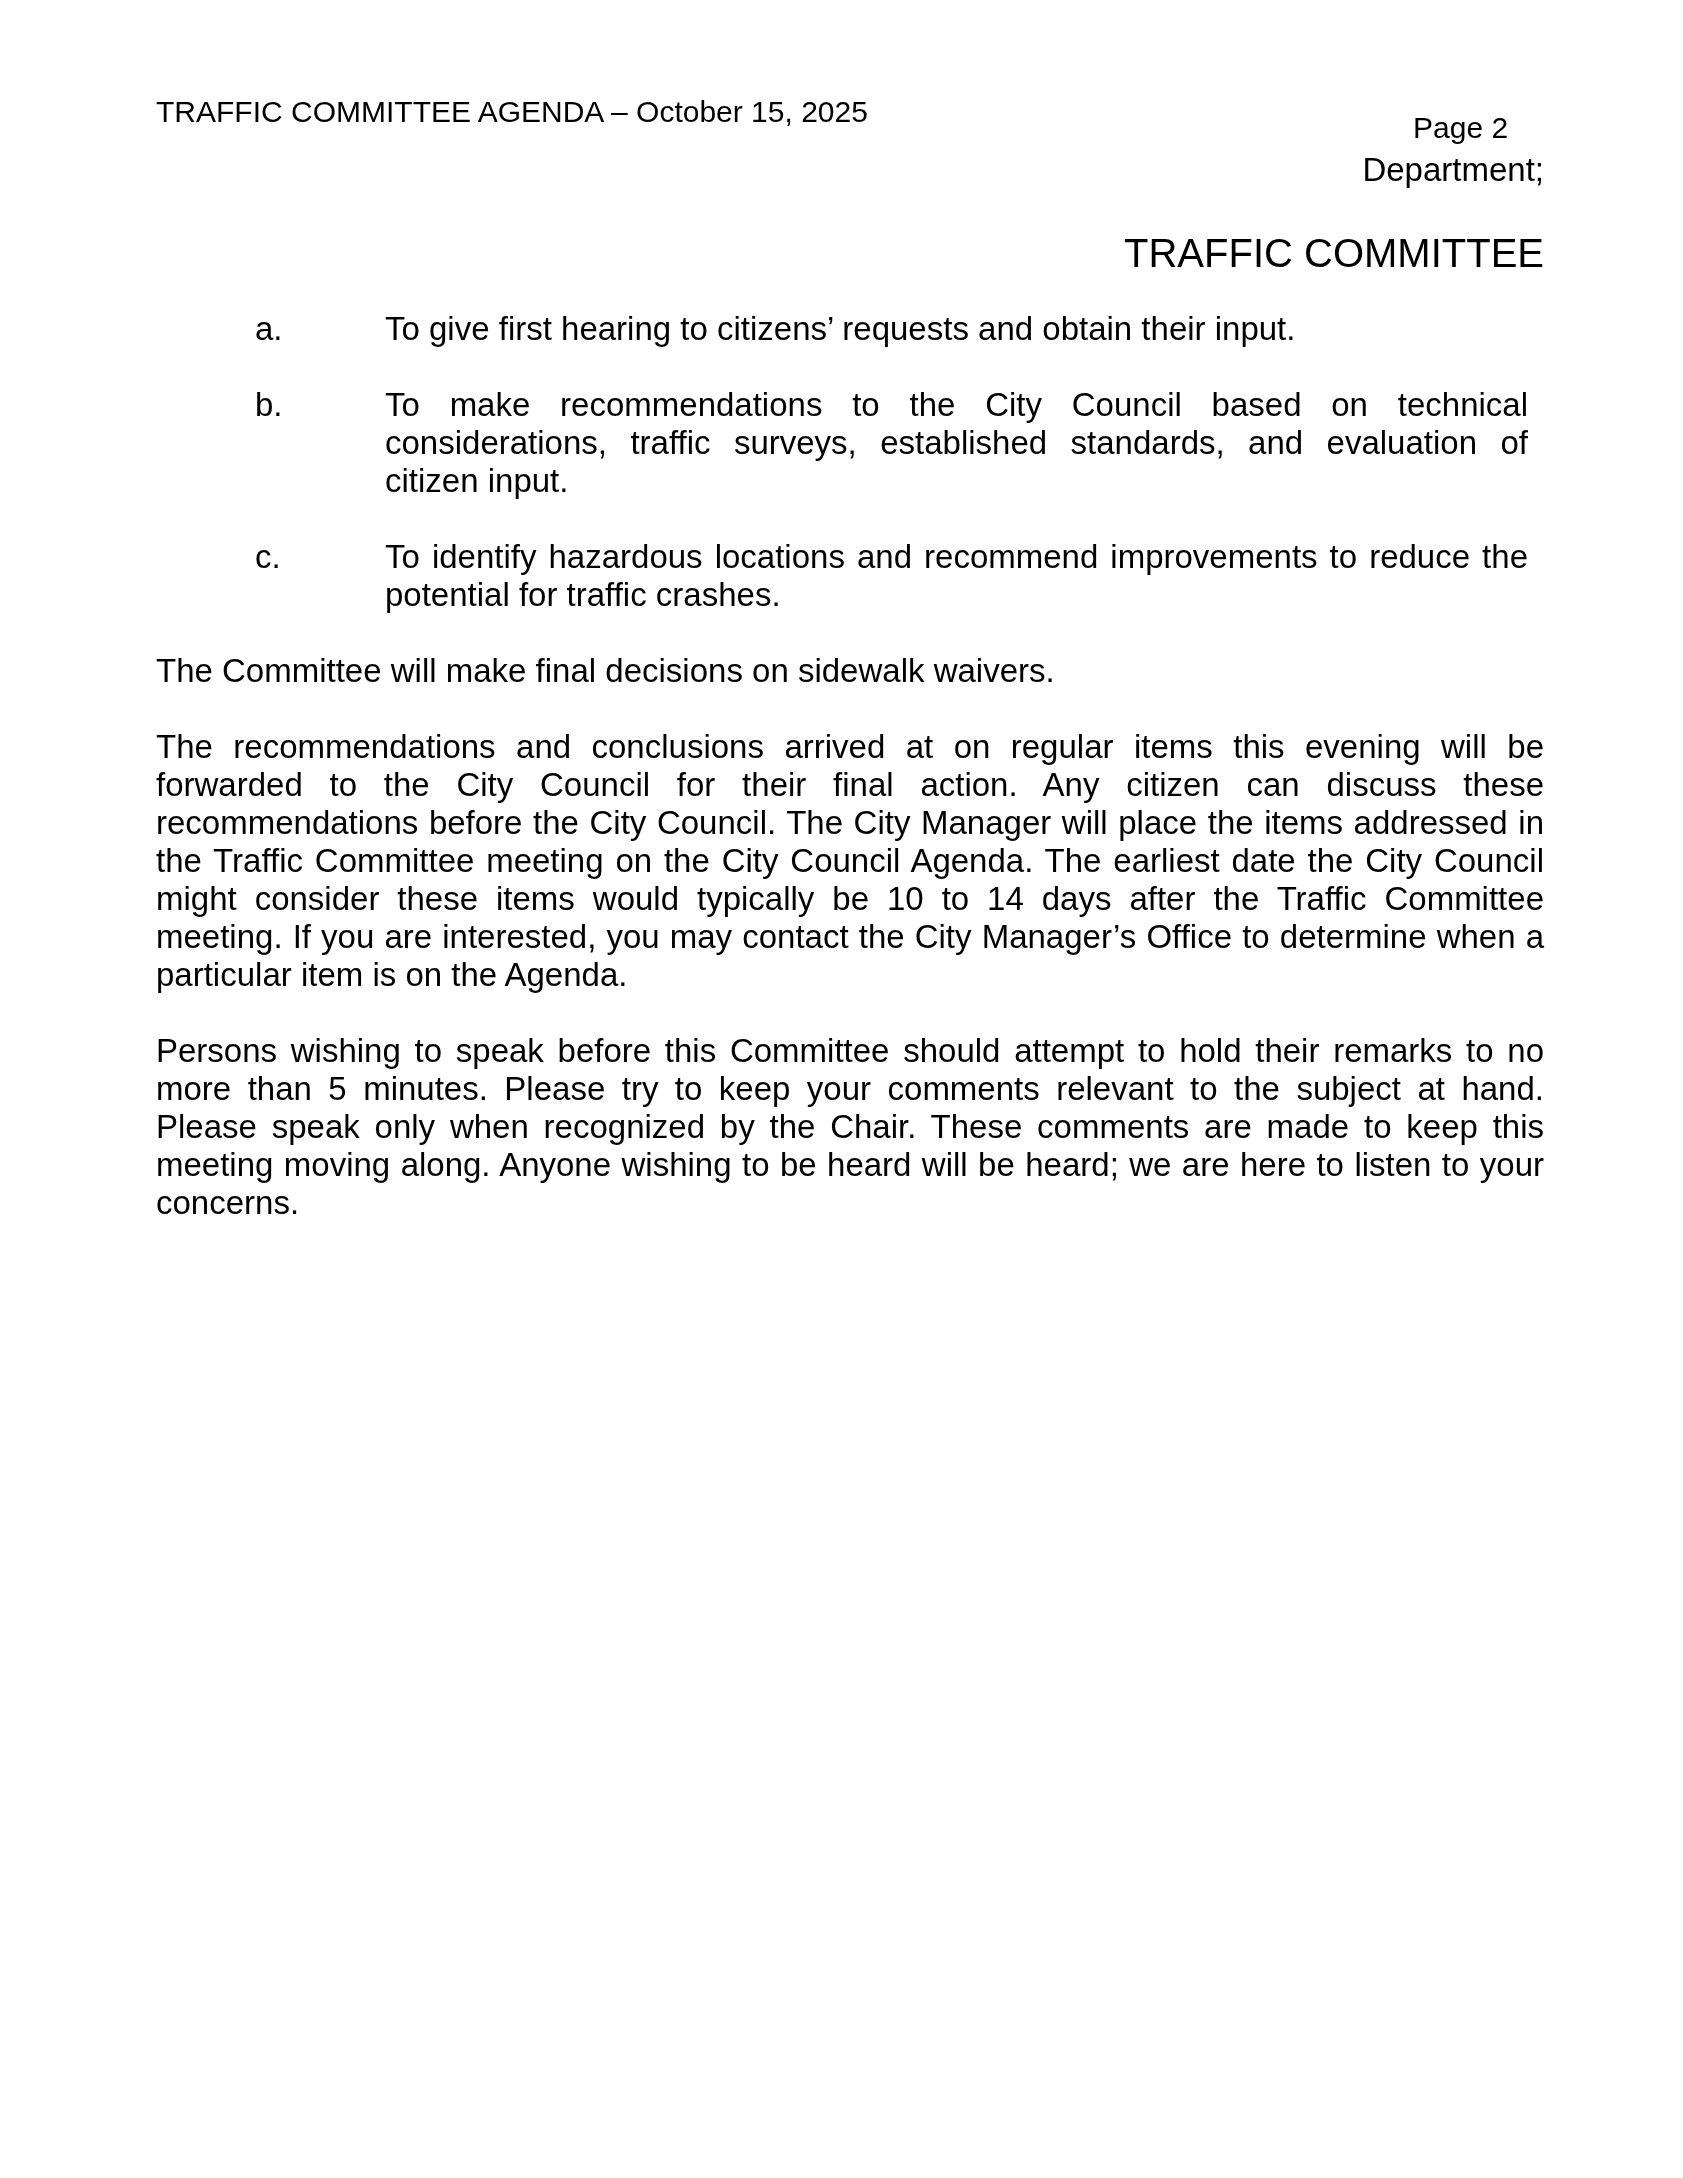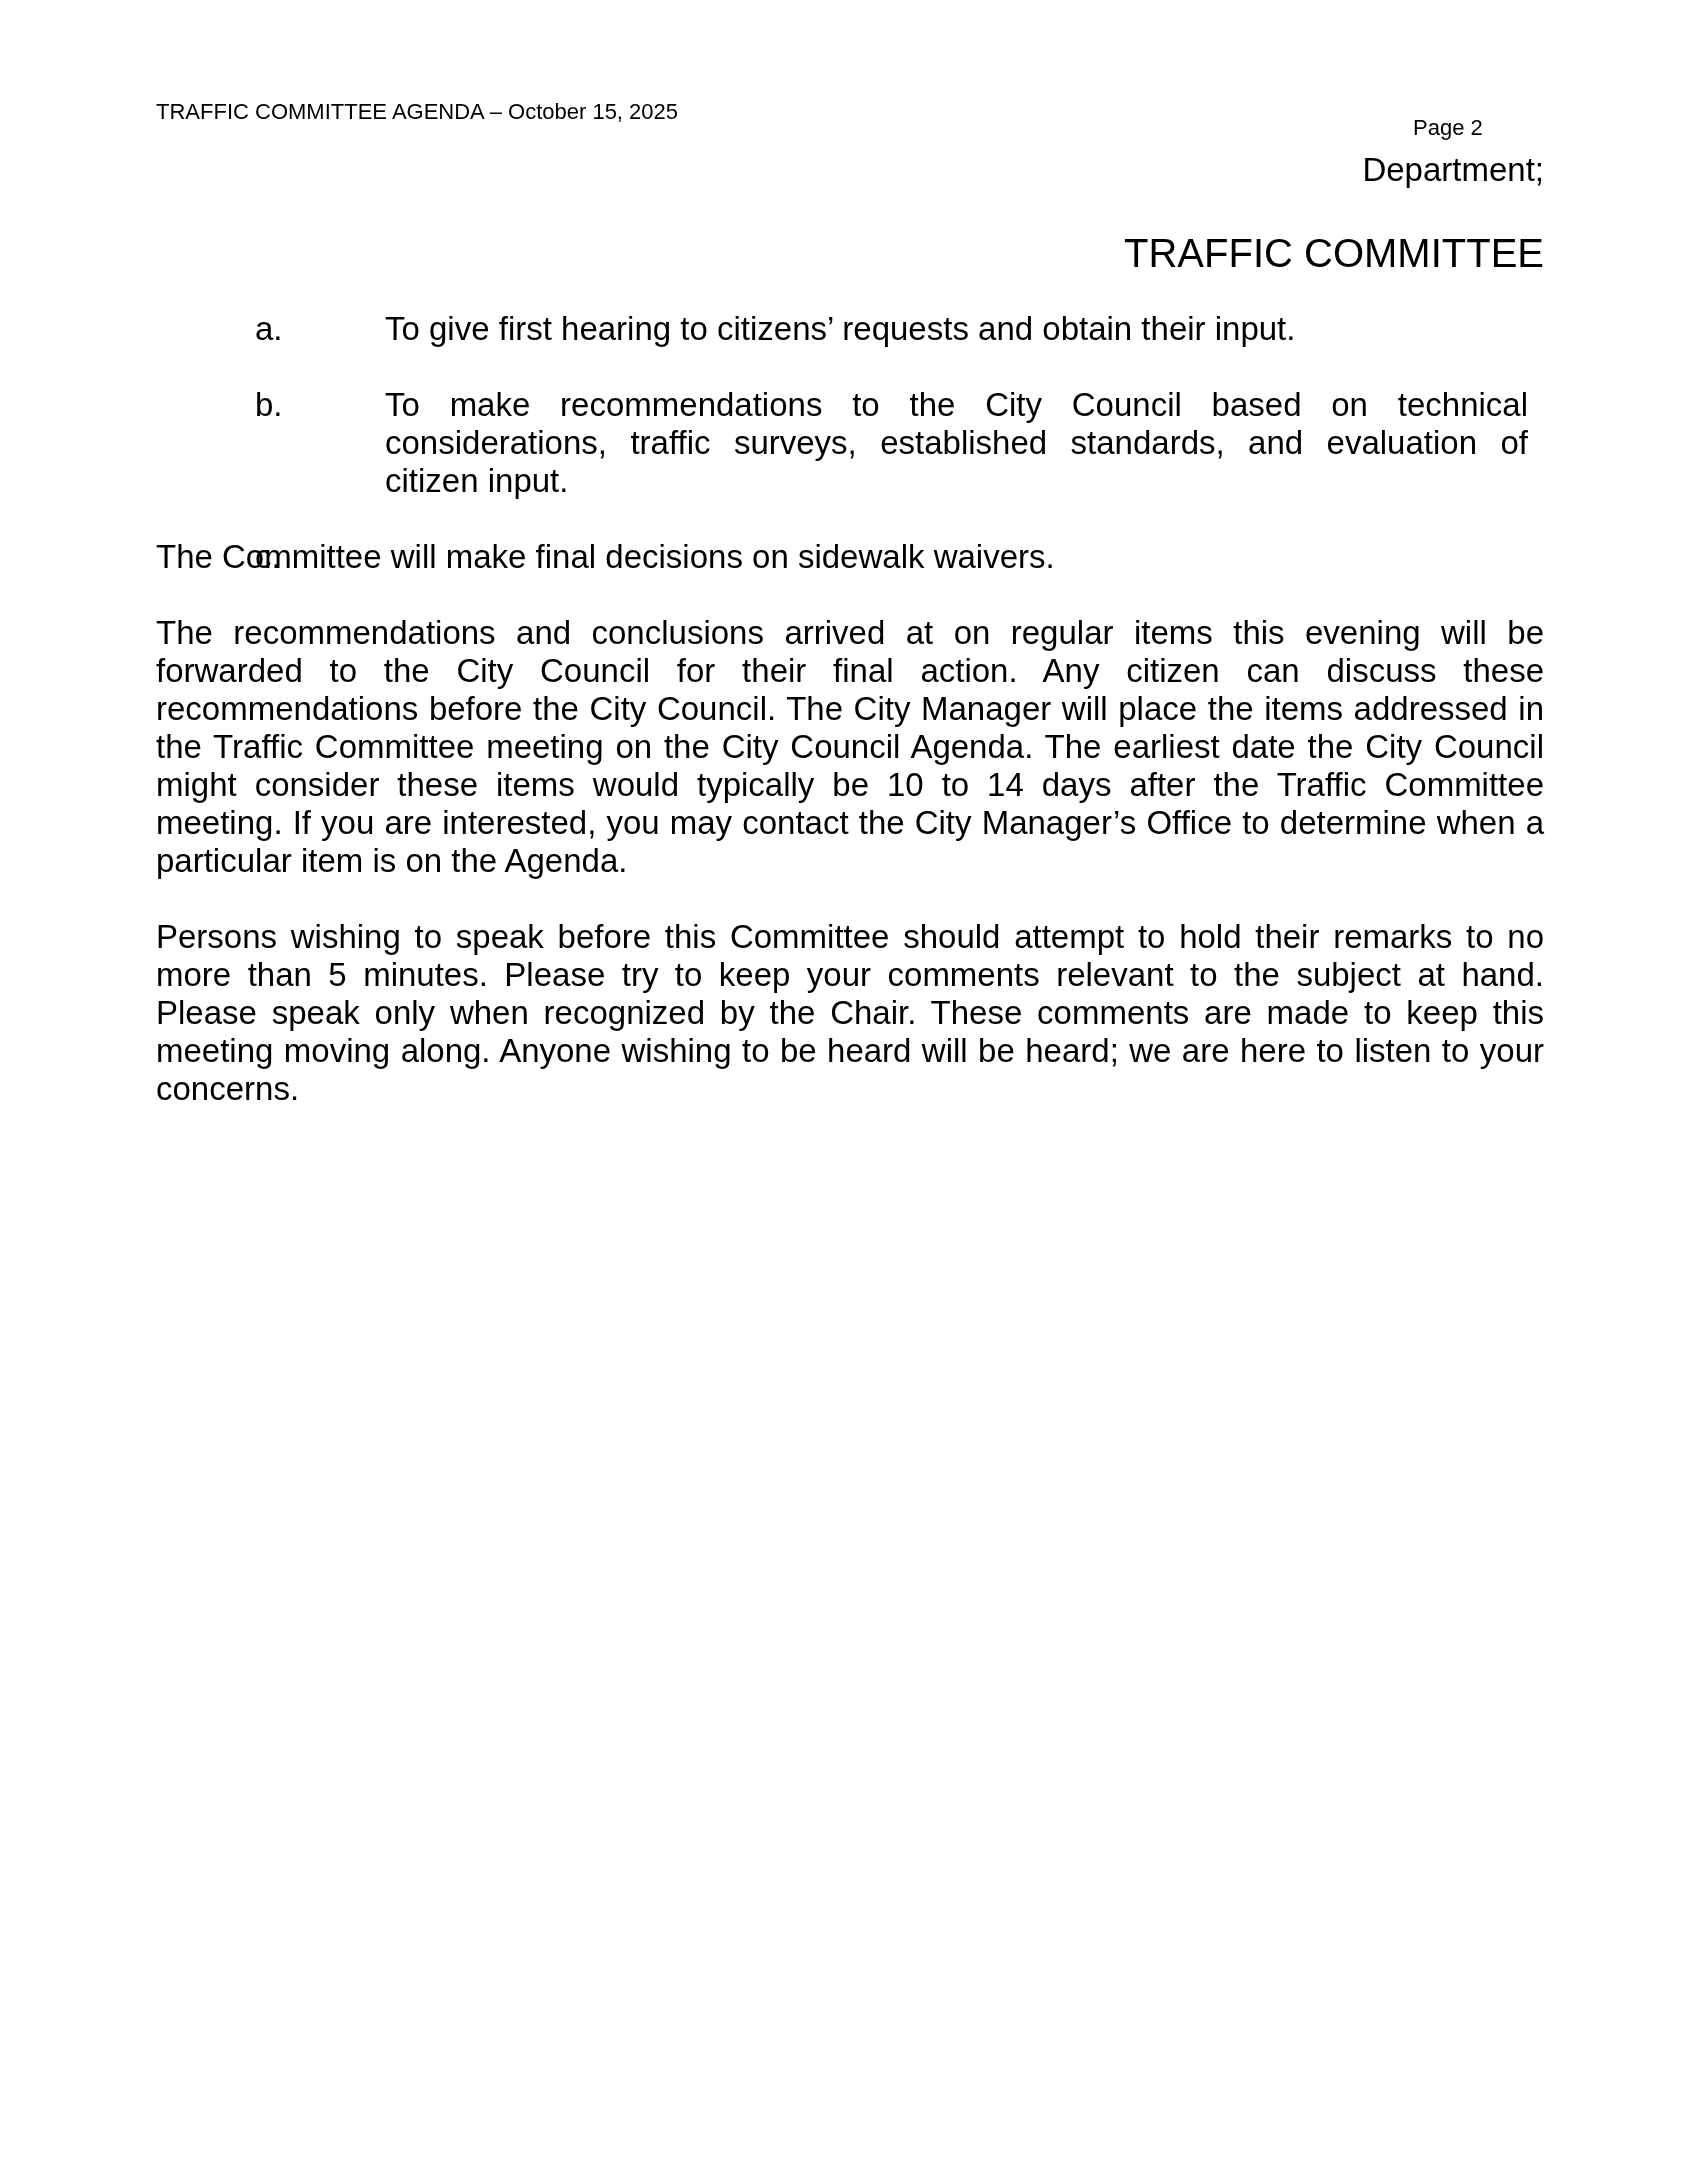--- a/index.html
+++ b/index.html
@@ -14,21 +14,21 @@
     background: #ffffff;
     color: #000000;
     font-family: "Liberation Sans", sans-serif;
     overflow: hidden;
   }
   .hdr {
     position: absolute;
     top: 98px;
     left: 156px;
     width: 1388px;
-    font-size: 22px;
+    font-size: 30px;
     line-height: 28px;
     white-space: nowrap;
   }
   .pagenum {
     position: absolute;
     left: 1257px;
     top: 16px;
   }
   .content {
     position: absolute;
@@ -90,20 +90,21 @@
       <p>To give first hearing to citizens’ requests and obtain their input.</p>
     </div>
 
     <div class="li">
       <span class="lbl">b.</span>
       <p>To make recommendations to the City Council based on technical considerations, traffic surveys, established standards, and evaluation of citizen input.</p>
     </div>
 
     <div class="li">
       <span class="lbl">c.</span>
+      <p>To identify hazardous locations and recommend improvements to reduce the potential for traffic crashes.</p>
     </div>
 
     <p>The Committee will make final decisions on sidewalk waivers.</p>
 
     <p>The recommendations and conclusions arrived at on regular items this evening will be forwarded to the City Council for their final action.  Any citizen can discuss these recommendations before the City Council. The City Manager will place the items addressed in the Traffic Committee meeting on the City Council Agenda.  The earliest date the City Council might consider these items would typically be 10 to 14 days after the Traffic Committee meeting.  If you are interested, you may contact the City Manager’s Office to determine when a particular item is on the Agenda.</p>
 
     <p>Persons wishing to speak before this Committee should attempt to hold their remarks to no more than 5 minutes.  Please try to keep your comments relevant to the subject at hand. Please speak only when recognized by the Chair.  These comments are made to keep this meeting moving along. Anyone wishing to be heard will be heard; we are here to listen to your concerns.</p>
 
   </div>
 

